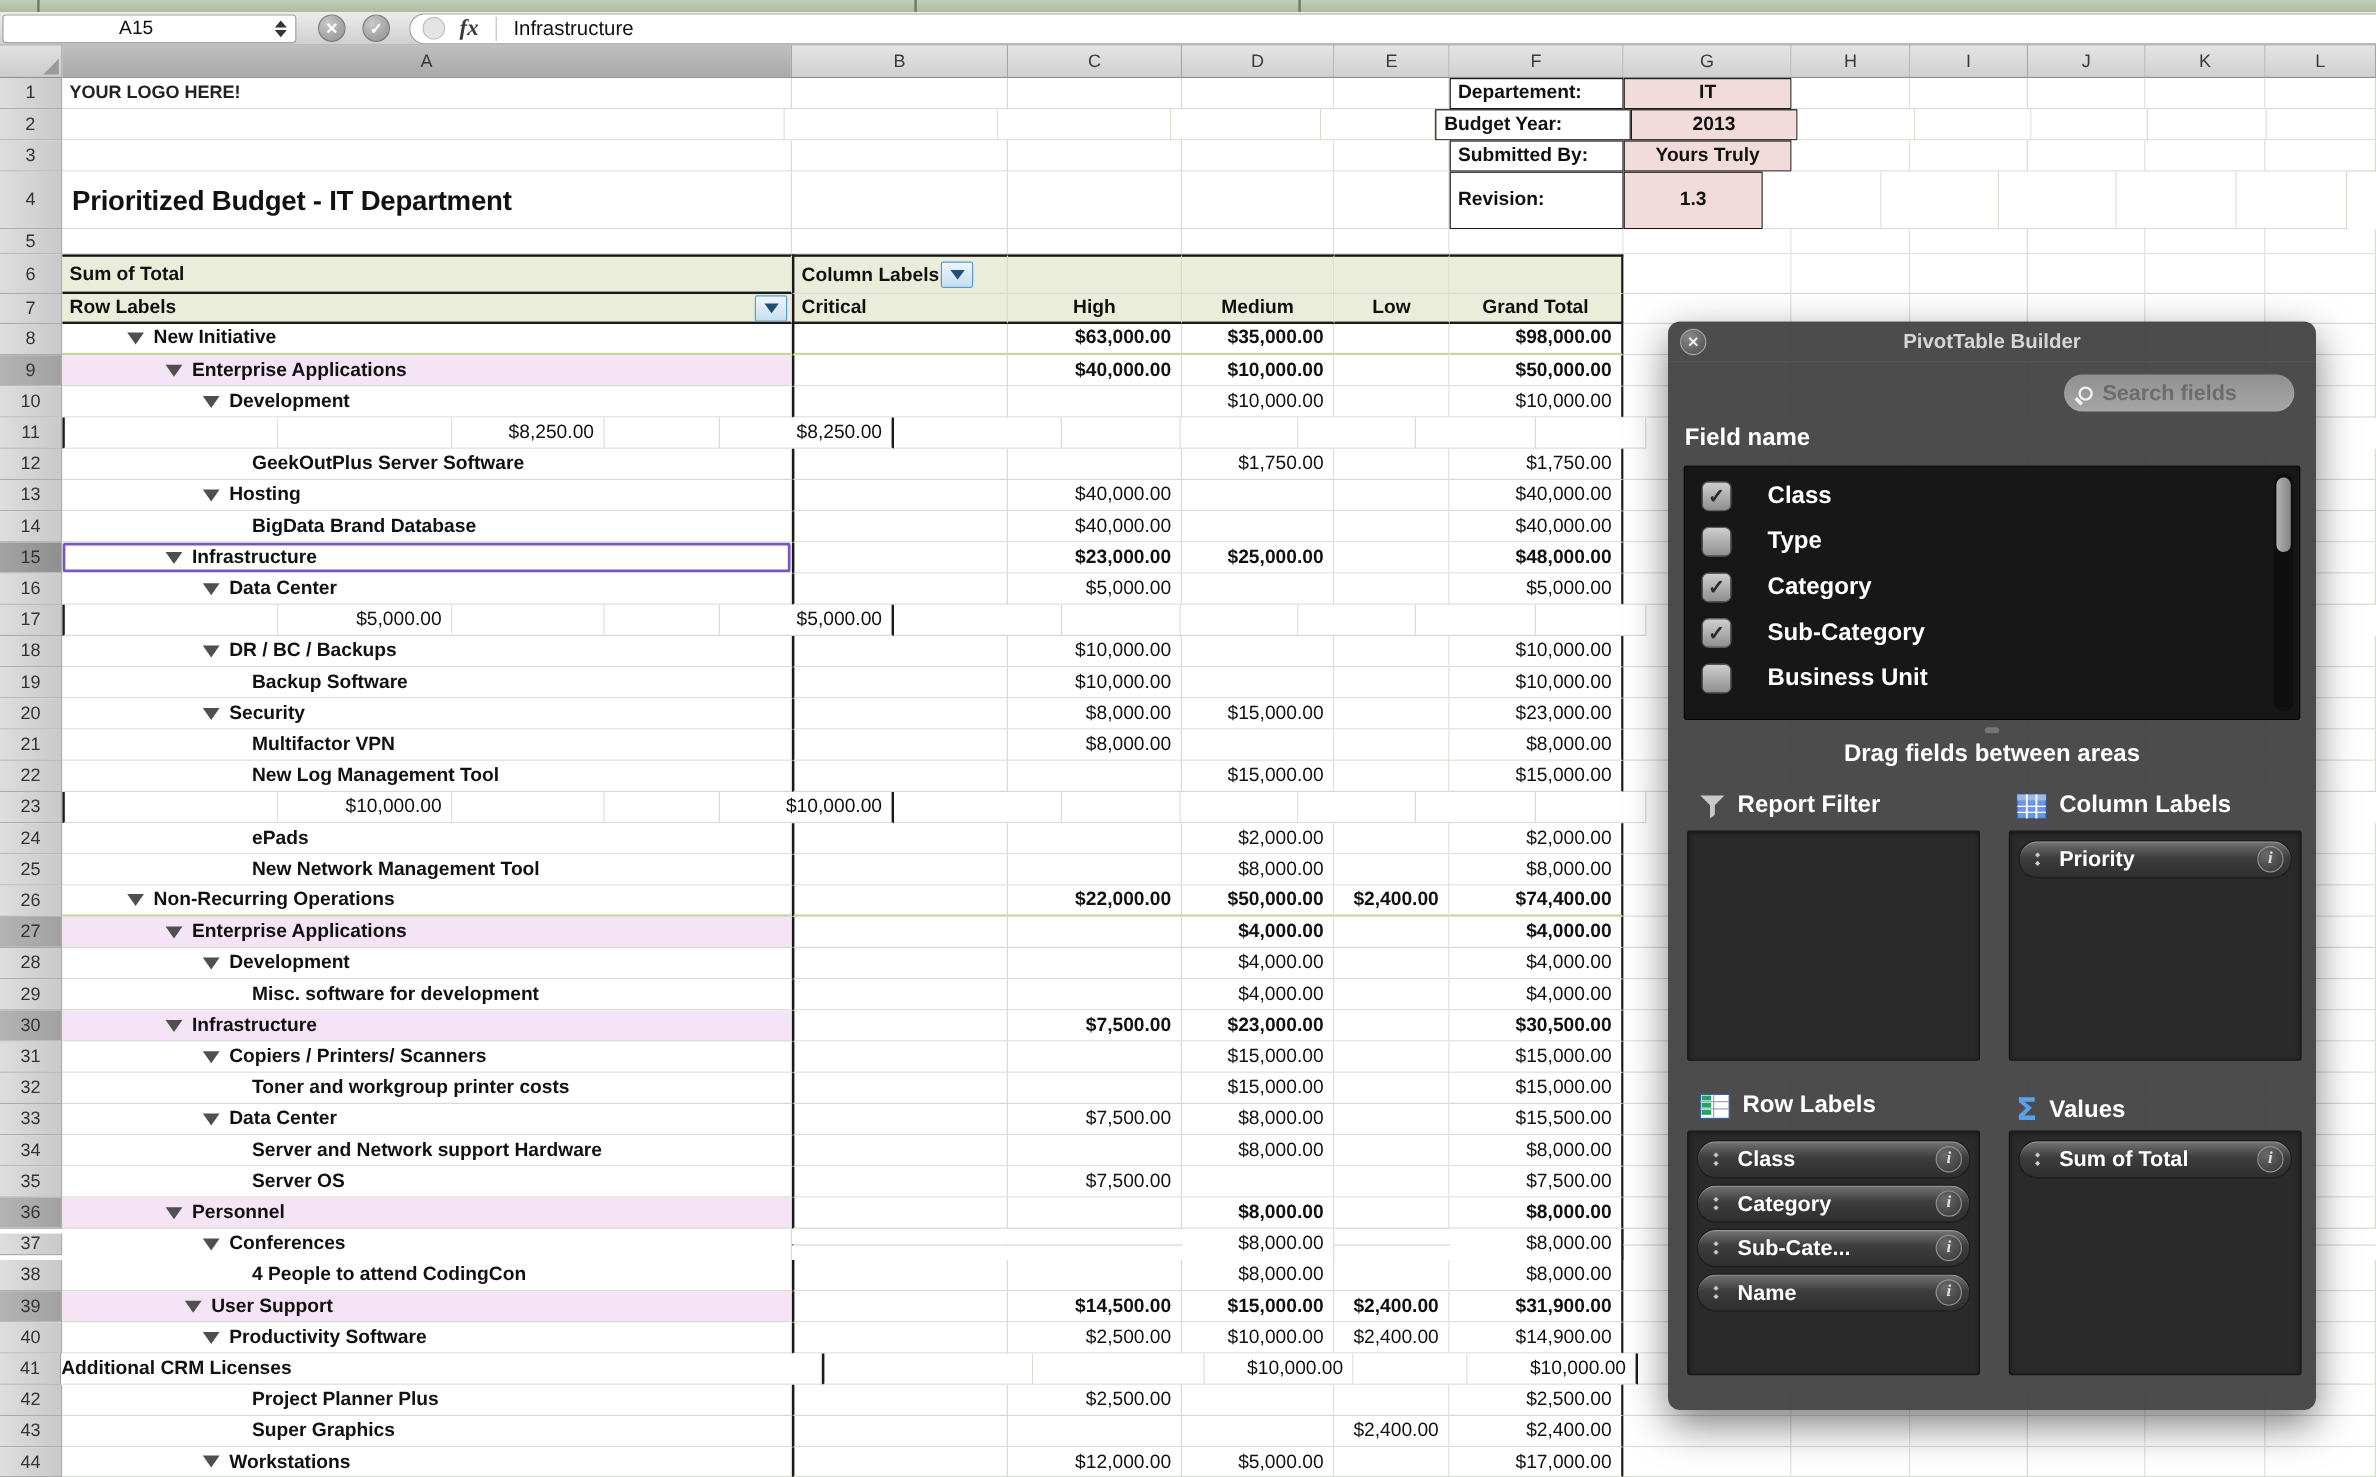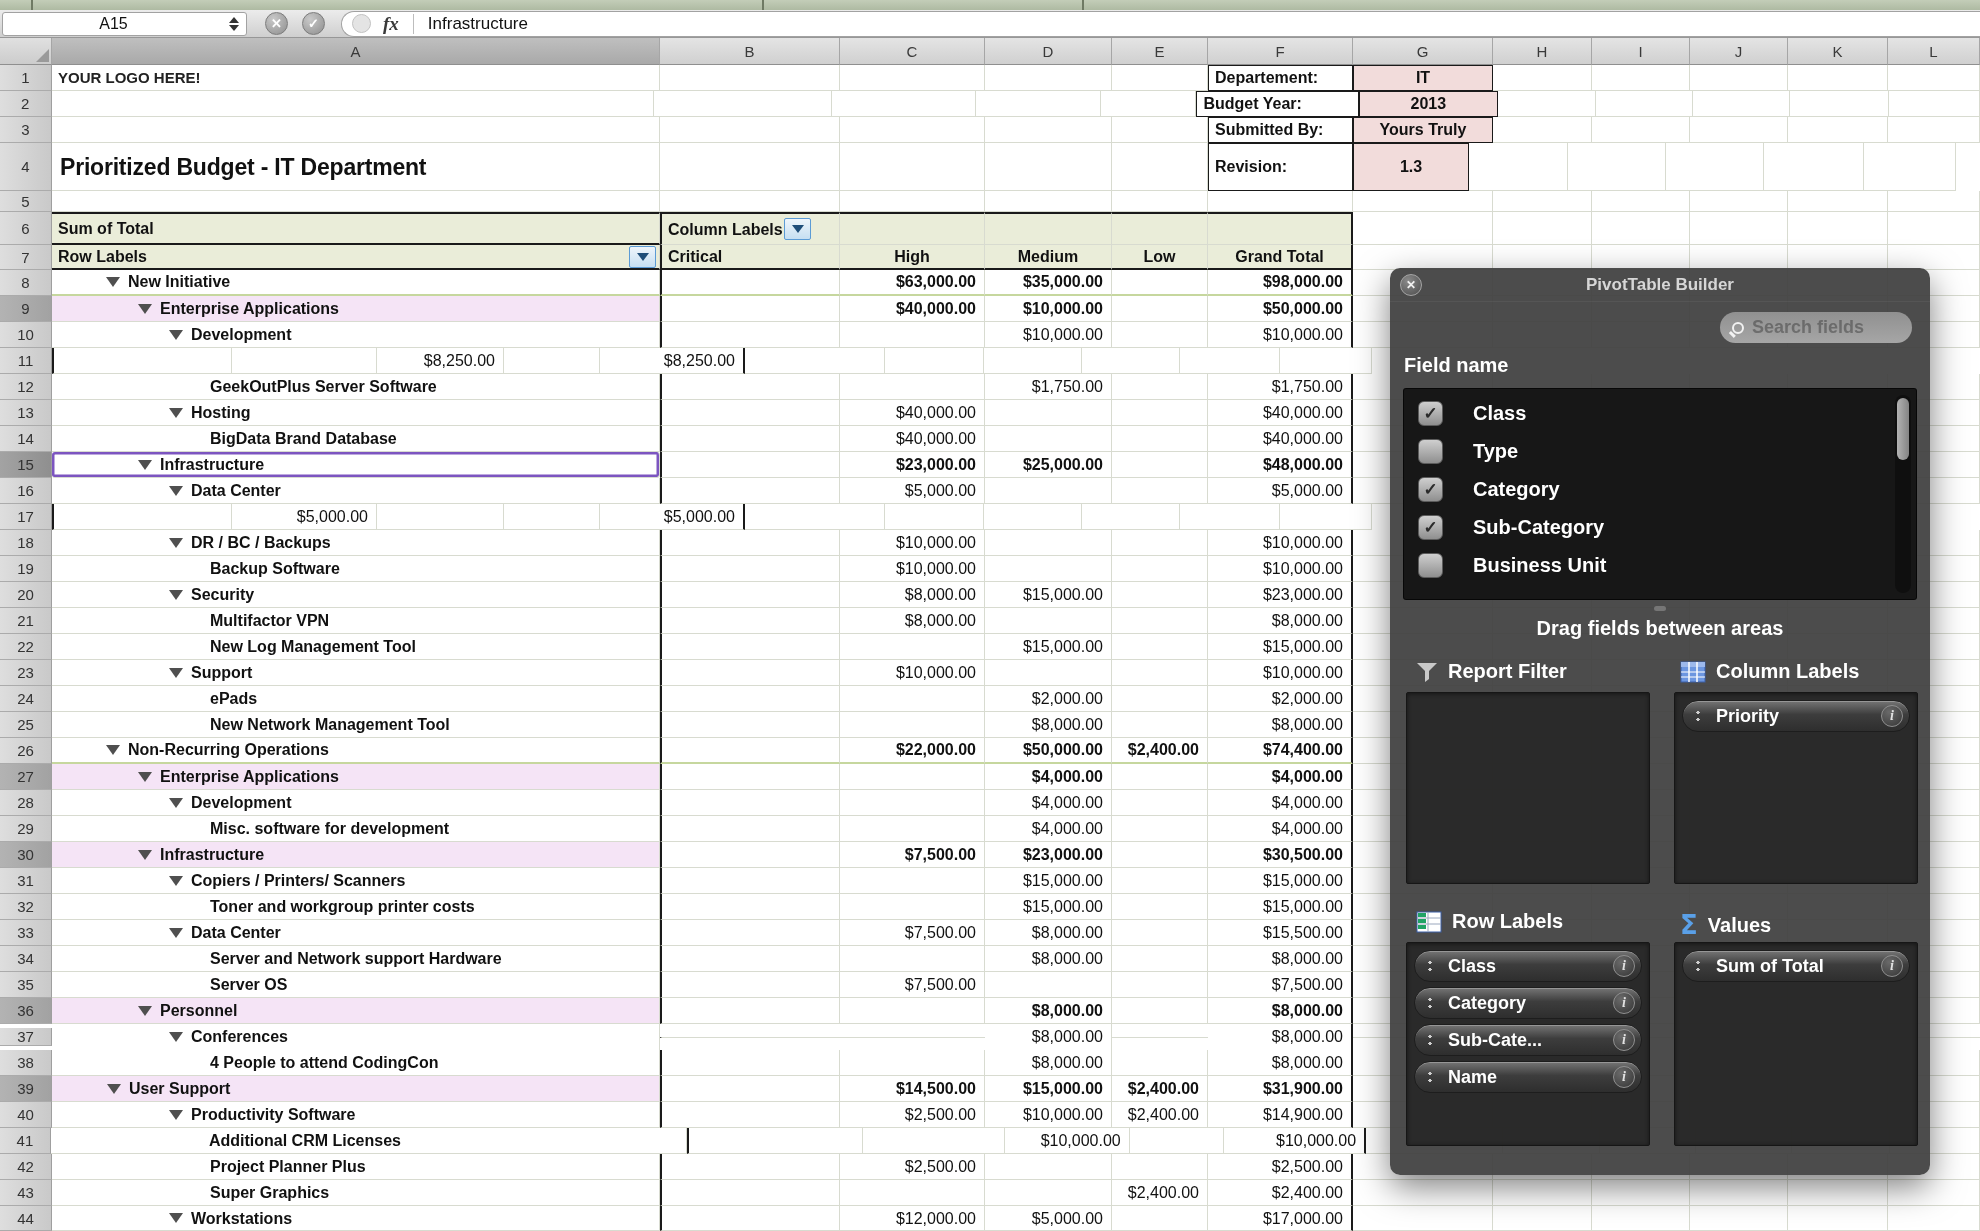--- a/index.html
+++ b/index.html
@@ -509,24 +509,20 @@
         <div class="cell valcell br" style="width: 145px; line-height: 26px;">$15,000.00</div>
         <div class="cell" style="width: 140px; line-height: 26px;"></div>
         <div class="cell" style="width: 99px; line-height: 26px;"></div>
         <div class="cell" style="width: 98px; line-height: 26px;"></div>
         <div class="cell" style="width: 98px; line-height: 26px;"></div>
         <div class="cell" style="width: 100px; line-height: 26px;"></div>
         <div class="cell" style="width: 92px; line-height: 26px;"></div>
       </div>
       <div class="grow" style="height: 26px;">
         <div class="rowhdr" style="width: 52px;">23</div>
-        <div class="cell semi" style="width: 608px; line-height: 26px; padding-left: 117px;">
-          <i class="tri"></i>
-          <span>Support</span>
-        </div>
         <div class="cell valcell bl" style="width: 180px; line-height: 26px;"></div>
         <div class="cell valcell" style="width: 145px; line-height: 26px;">$10,000.00</div>
         <div class="cell valcell" style="width: 127px; line-height: 26px;"></div>
         <div class="cell valcell" style="width: 96px; line-height: 26px;"></div>
         <div class="cell valcell br" style="width: 145px; line-height: 26px;">$10,000.00</div>
         <div class="cell" style="width: 140px; line-height: 26px;"></div>
         <div class="cell" style="width: 99px; line-height: 26px;"></div>
         <div class="cell" style="width: 98px; line-height: 26px;"></div>
         <div class="cell" style="width: 98px; line-height: 26px;"></div>
         <div class="cell" style="width: 100px; line-height: 26px;"></div>
@@ -790,21 +786,21 @@
         <div class="cell valcell br" style="width: 145px; line-height: 26px;">$8,000.00</div>
         <div class="cell" style="width: 140px; line-height: 26px;"></div>
         <div class="cell" style="width: 99px; line-height: 26px;"></div>
         <div class="cell" style="width: 98px; line-height: 26px;"></div>
         <div class="cell" style="width: 98px; line-height: 26px;"></div>
         <div class="cell" style="width: 100px; line-height: 26px;"></div>
         <div class="cell" style="width: 92px; line-height: 26px;"></div>
       </div>
       <div class="grow" style="height: 26px;">
         <div class="rowhdr hl" style="width: 52px;">39</div>
-        <div class="cell bold pinkA" style="width: 608px; line-height: 26px; padding-left: 55px;">
+        <div class="cell bold pinkA" style="width: 608px; line-height: 26px; padding-left: 102px;">
           <i class="tri"></i>
           <span>User Support</span>
         </div>
         <div class="cell valcell bold bl" style="width: 180px; line-height: 26px;"></div>
         <div class="cell valcell bold" style="width: 145px; line-height: 26px;">$14,500.00</div>
         <div class="cell valcell bold" style="width: 127px; line-height: 26px;">$15,000.00</div>
         <div class="cell valcell bold" style="width: 96px; line-height: 26px;">$2,400.00</div>
         <div class="cell valcell bold br" style="width: 145px; line-height: 26px;">$31,900.00</div>
         <div class="cell" style="width: 140px; line-height: 26px;"></div>
         <div class="cell" style="width: 99px; line-height: 26px;"></div>
@@ -826,21 +822,21 @@
         <div class="cell valcell br" style="width: 145px; line-height: 26px;">$14,900.00</div>
         <div class="cell" style="width: 140px; line-height: 26px;"></div>
         <div class="cell" style="width: 99px; line-height: 26px;"></div>
         <div class="cell" style="width: 98px; line-height: 26px;"></div>
         <div class="cell" style="width: 98px; line-height: 26px;"></div>
         <div class="cell" style="width: 100px; line-height: 26px;"></div>
         <div class="cell" style="width: 92px; line-height: 26px;"></div>
       </div>
       <div class="grow" style="height: 26px;">
         <div class="rowhdr" style="width: 52px;">41</div>
-        <div class="cell semi" style="width: 646px; line-height: 26px; padding-left: 158px;">
+        <div class="cell semi" style="width: 646px; line-height: 26px; ">
           <span>Additional CRM Licenses</span>
         </div>
         <div class="cell valcell bl" style="width: 180px; line-height: 26px;"></div>
         <div class="cell valcell" style="width: 145px; line-height: 26px;"></div>
         <div class="cell valcell" style="width: 127px; line-height: 26px;">$10,000.00</div>
         <div class="cell valcell" style="width: 96px; line-height: 26px;"></div>
         <div class="cell valcell br" style="width: 145px; line-height: 26px;">$10,000.00</div>
         <div class="cell" style="width: 140px; line-height: 26px;"></div>
         <div class="cell" style="width: 99px; line-height: 26px;"></div>
         <div class="cell" style="width: 98px; line-height: 26px;"></div>

